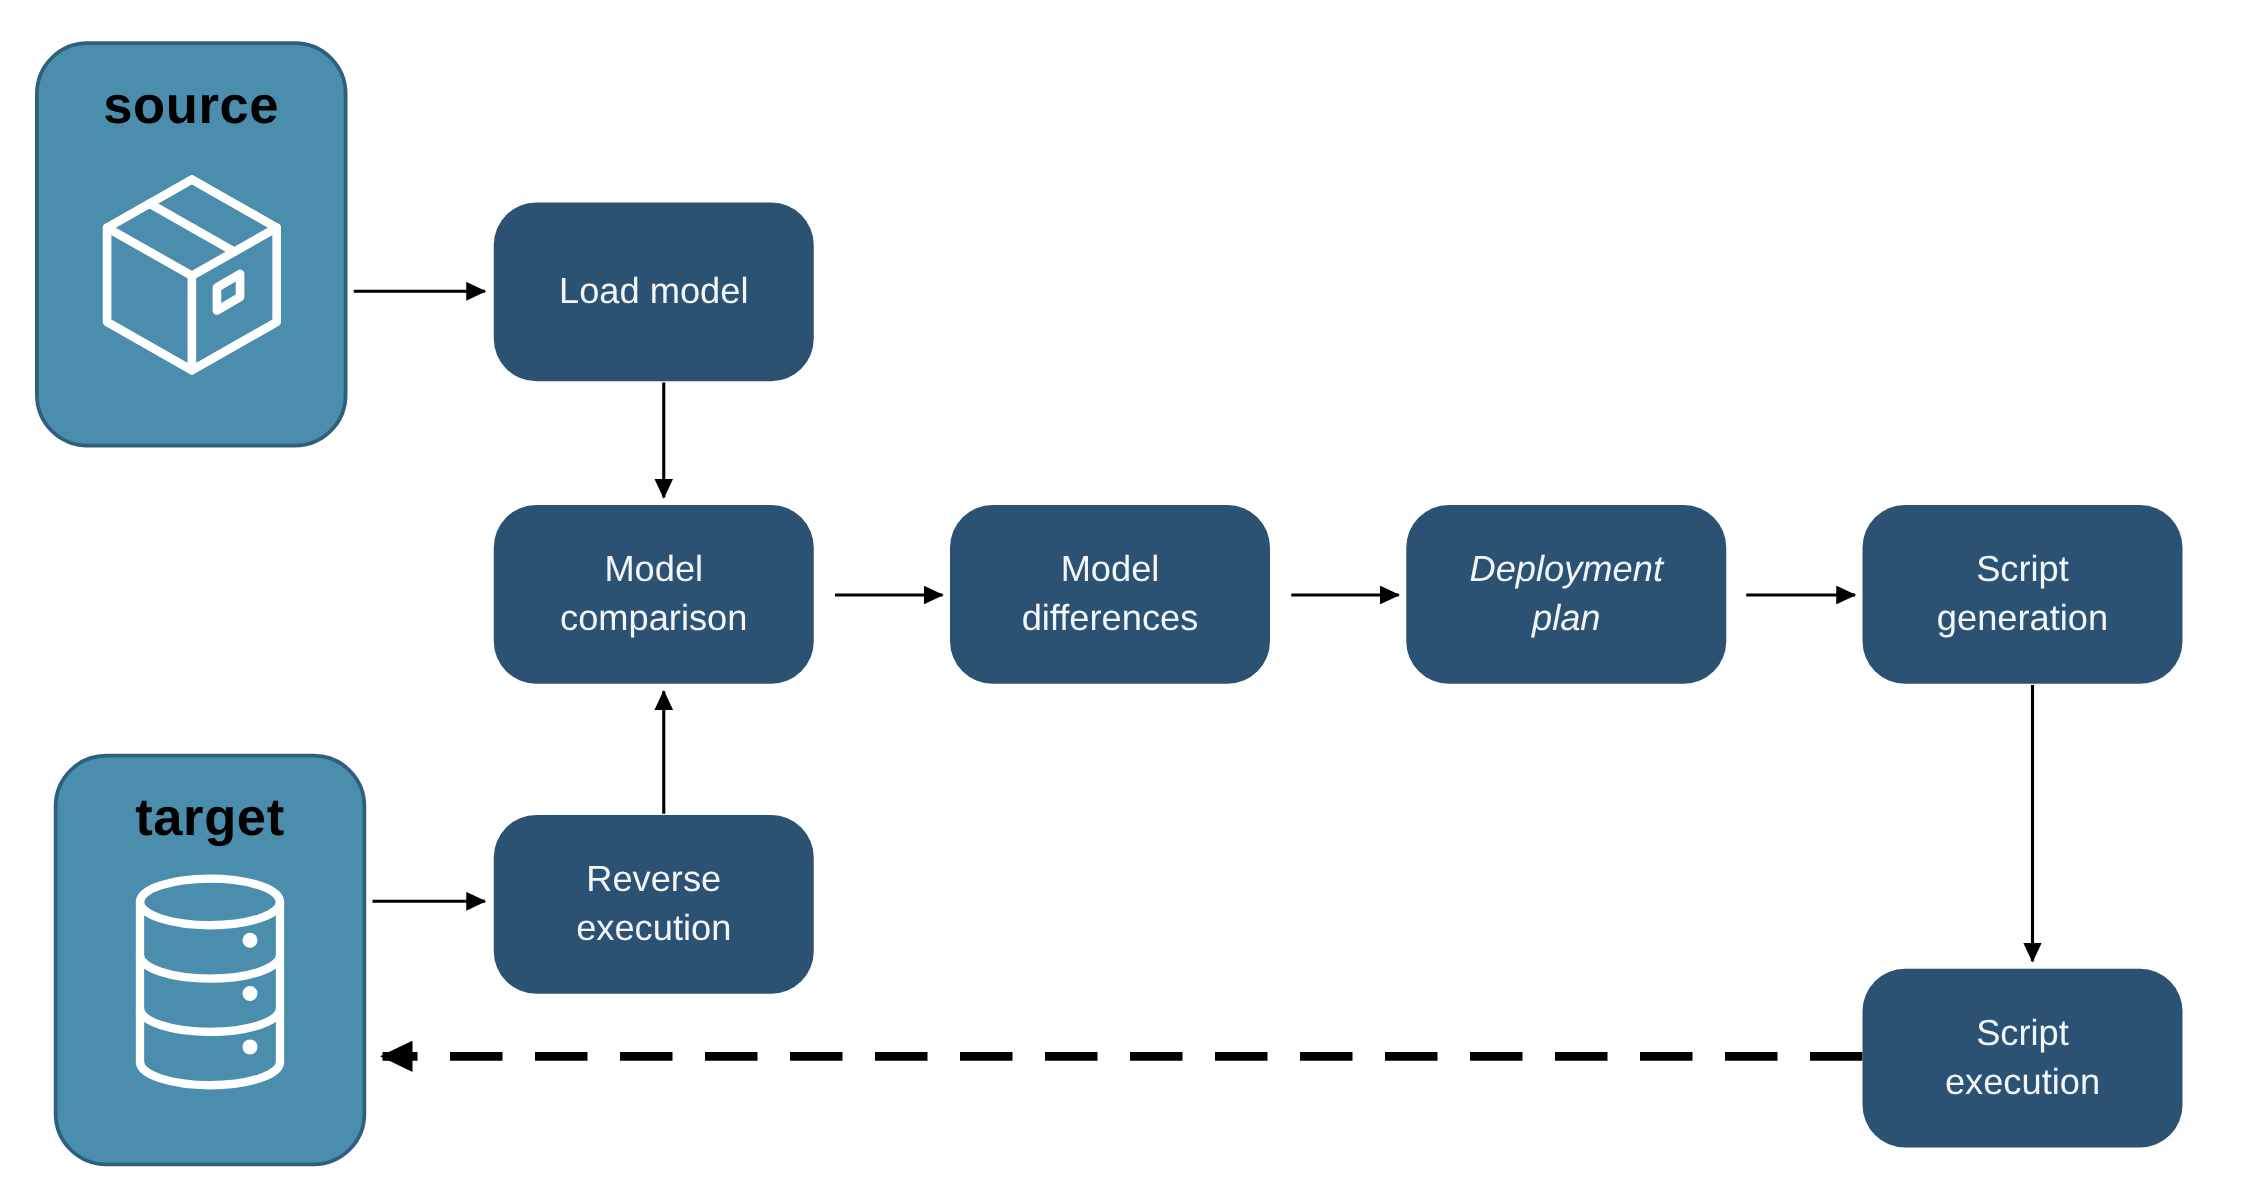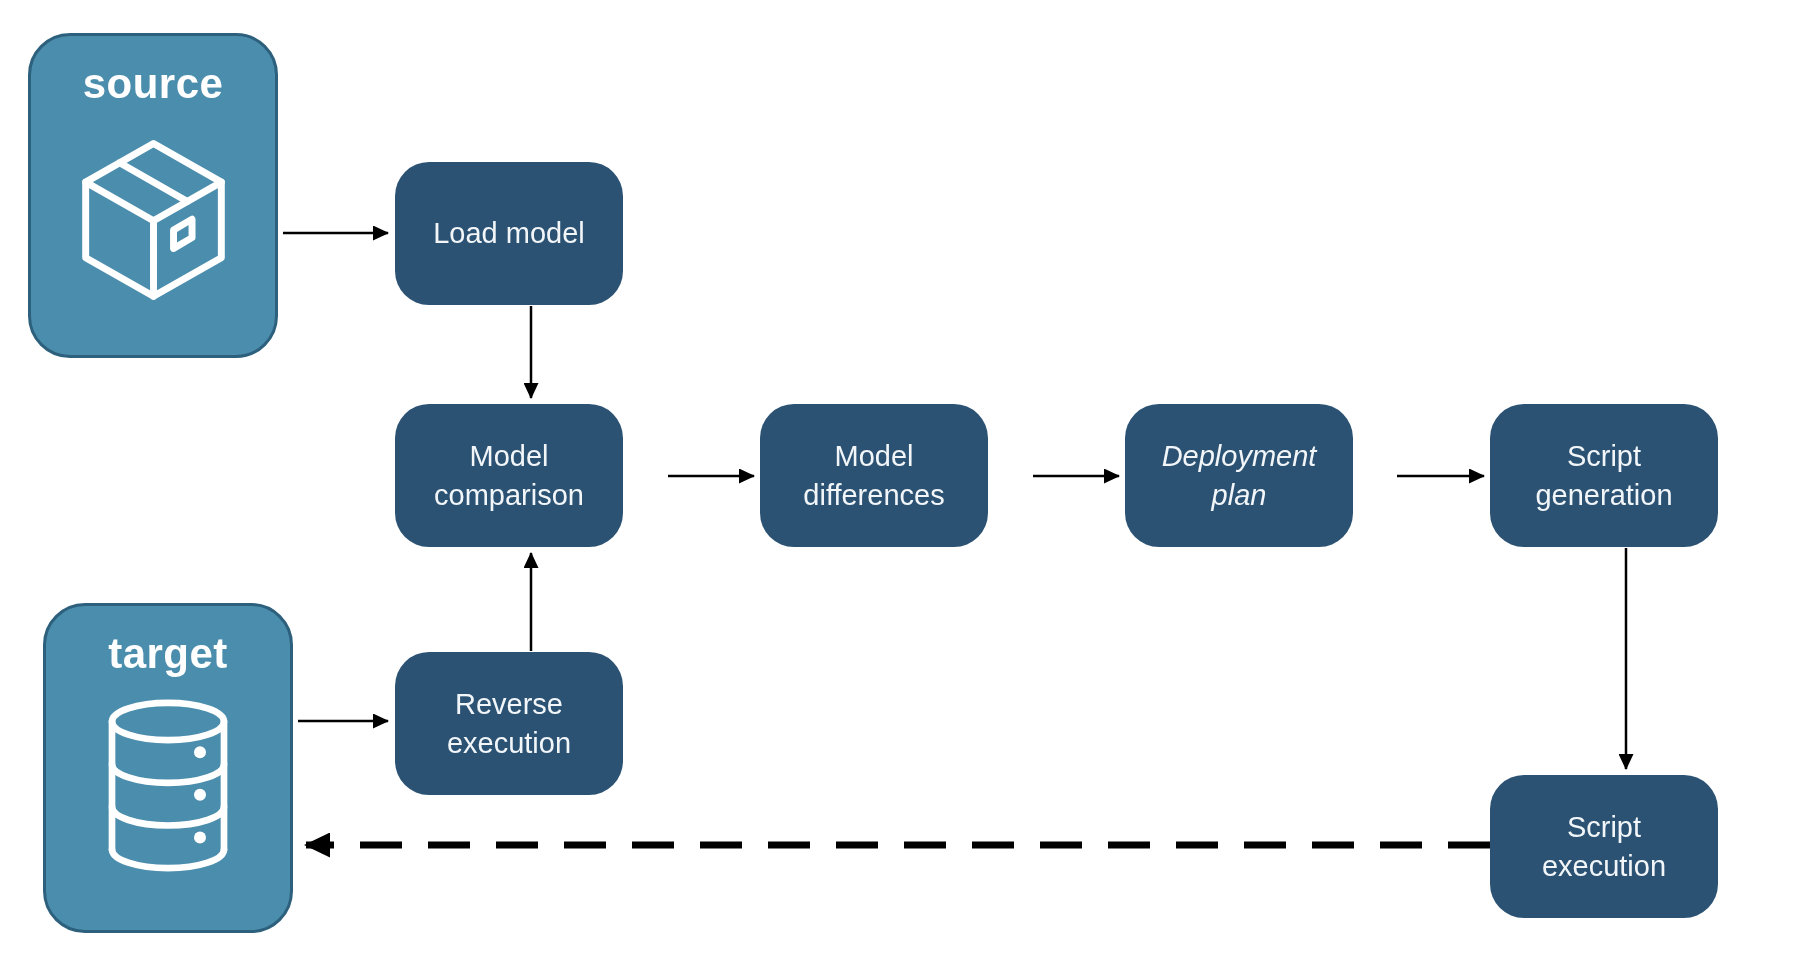--- a/index.html
+++ b/index.html
@@ -16,21 +16,21 @@
   .edges {
     position: absolute;
     left: 0; top: 0;
     width: 1800px; height: 959px;
     pointer-events: none;
   }
 
   
   .node {
     position: absolute;
-    width: 228px;
+    width: 256px;
     height: 143px;
     background: #2B5273;
     border-radius: 34px;
     display: flex;
     align-items: center;
     justify-content: center;
     text-align: center;
     color: #F2F6F9;
     font-size: 29px;
     line-height: 1.34;
@@ -56,21 +56,21 @@
     flex-direction: column;
     align-items: center;
   }
   #ep-source { left: 28px; top: 33px;  height: 325px; }
   #ep-target { left: 43px; top: 603px; height: 330px; }
 
   .endpoint-label {
     margin-top: 24px;
     font-size: 42px;
     font-weight: bold;
-    color: #ffffff;
+    color: #000000;
     letter-spacing: 0.5px;
     text-align: center;
   }
   .endpoint-icon { margin-top: 14px; }
   .endpoint-icon svg { display: block; }
 </style>
 </head>
 <body>
 
 <div class="canvas">

